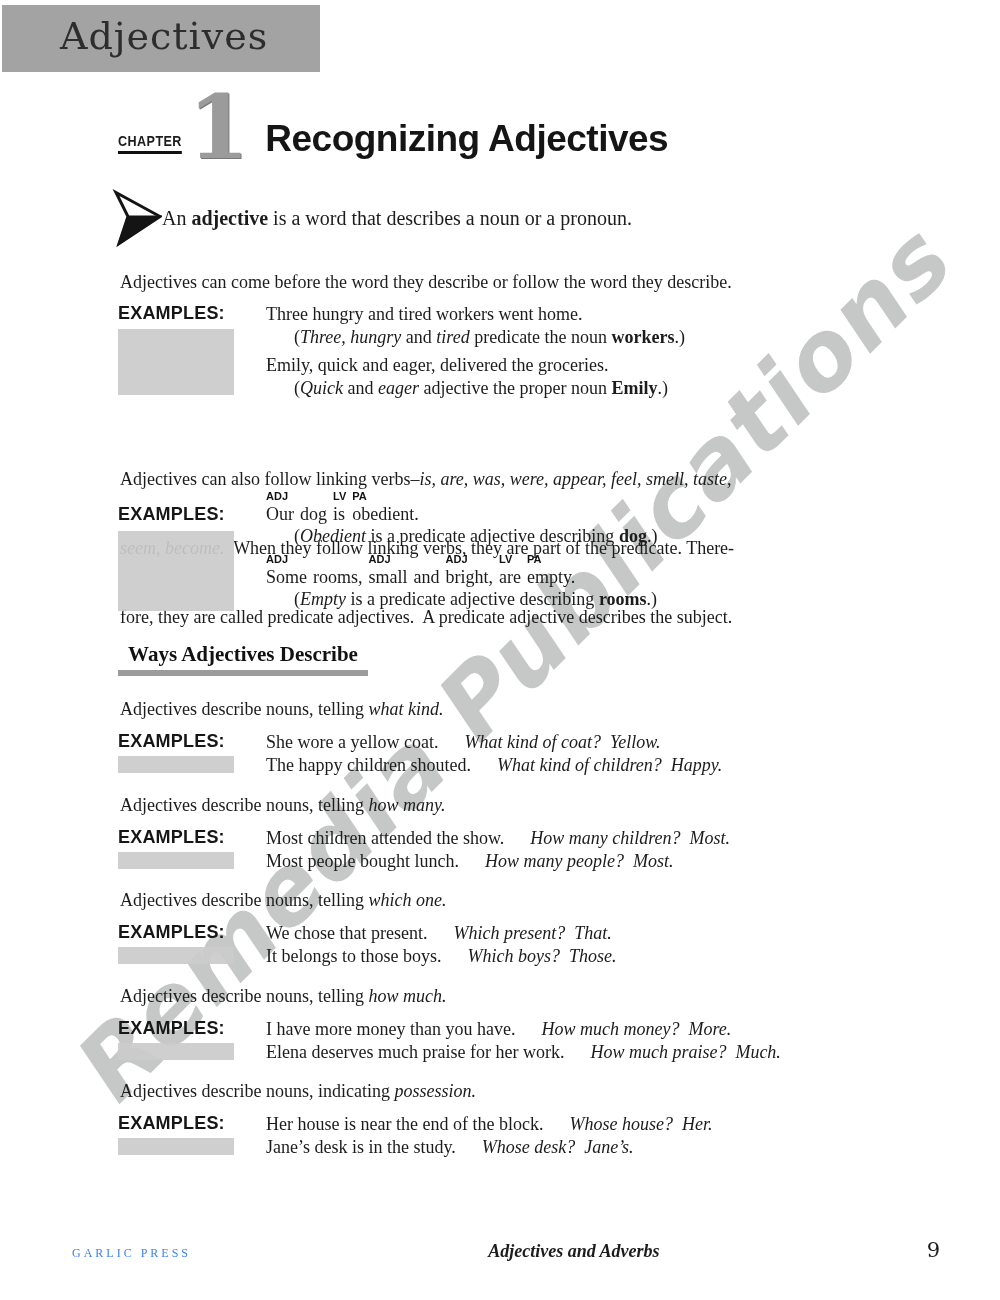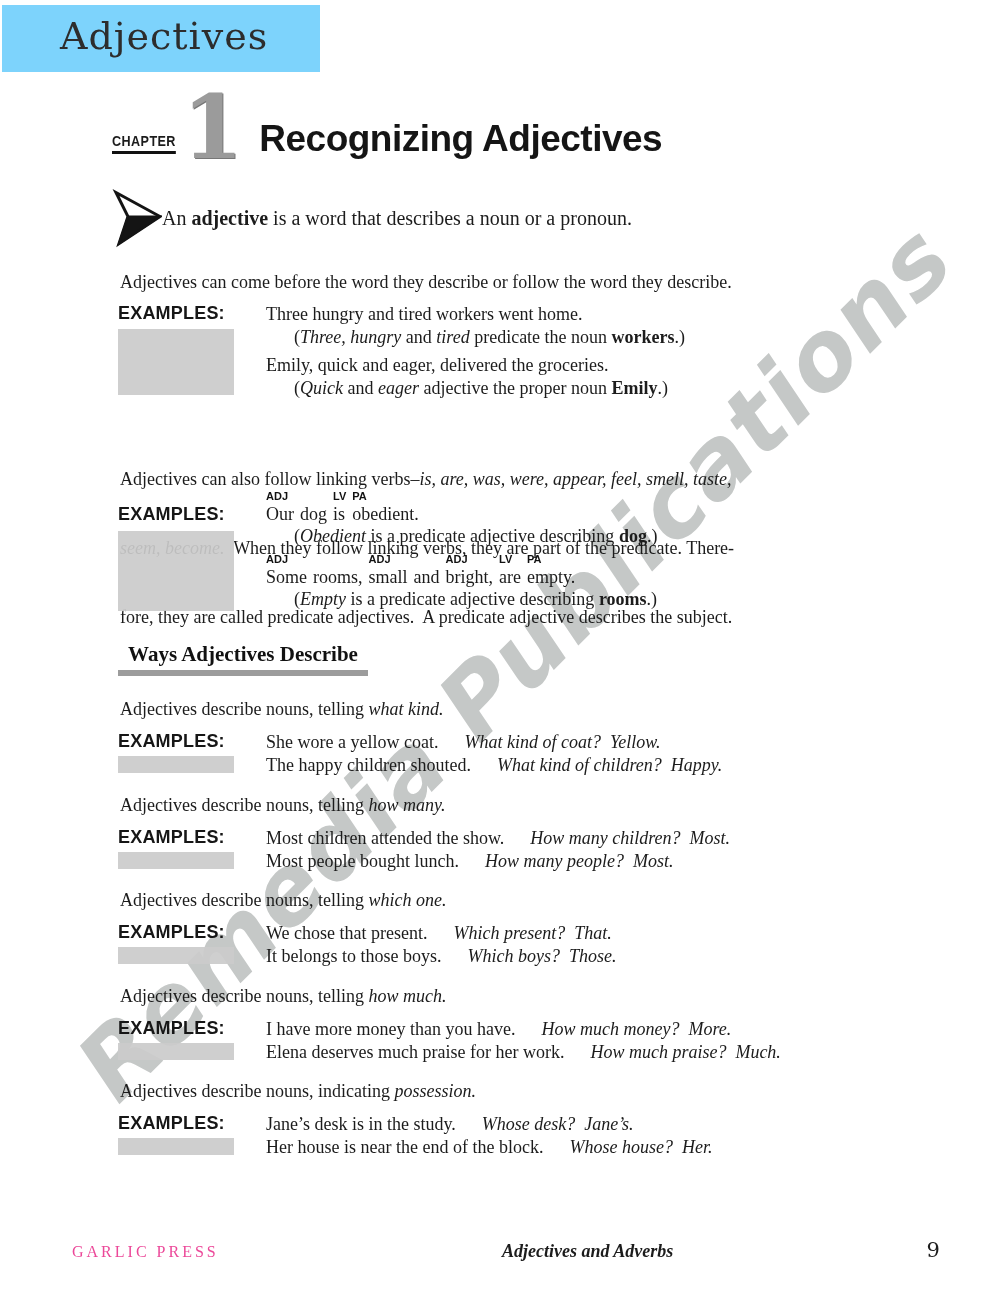--- a/index.html
+++ b/index.html
@@ -11,28 +11,28 @@
   .watermark {
     position:absolute; left:515px; top:662px; z-index:0;
     transform:translate(-50%,-50%) rotate(-45deg);
     font-family:"DejaVu Sans", sans-serif; font-style:italic; font-weight:bold;
     font-size:95px; letter-spacing:2px; color:#c5c8c7; white-space:nowrap;
   }
   .content { position:absolute; inset:0; z-index:1; }
 
   .header-bar {
     position:absolute; left:2px; top:5px; width:318px; height:67px;
-    background:#7dd3fc;
+    background:#a3a3a3;
   }
   .header-bar .tab-title {
     padding:9px 0 0 58px; font-family:"DejaVu Serif", serif;
     font-size:38px; color:#2d2d2d; letter-spacing:1px;
   }
 
-  .chapter-row { position:absolute; left:112px; top:80px; display:flex; align-items:flex-end; height:90px; }
+  .chapter-row { position:absolute; left:118px; top:80px; display:flex; align-items:flex-end; height:90px; }
   .chapter-label {
     font-family:"Liberation Sans", sans-serif; font-weight:bold; font-size:15px;
     letter-spacing:0.5px; border-bottom:3px solid #111; padding-bottom:2px;
     margin-bottom:16px; transform:scaleX(0.84); transform-origin:left bottom;
   }
   .chapter-number {
     font-family:"DejaVu Serif", serif; font-weight:bold; font-size:88px;
     line-height:0.95; color:#9b9b9b; margin-left:-6px;
     text-shadow:1px 1px 0 #777;
   }
@@ -84,21 +84,21 @@
   .way .ex-line { font-size:18px; line-height:23px; white-space:pre; }
   .ex-q { font-style:italic; margin-left:26px; white-space:pre; }
 
   .f-i { font-style:italic; }
   .f-b { font-weight:bold; }
 
   .footer {
     position:absolute; left:72px; top:1238px; width:868px;
     display:flex; justify-content:space-between; align-items:baseline;
   }
-  .publisher { font-size:16px; letter-spacing:3px; color:#ec4899; }
+  .publisher { font-size:12px; letter-spacing:3px; color:#3b82f6; }
   .book-title { font-size:18px; font-weight:bold; font-style:italic; margin-left:30px; }
   .page-number { font-family:"DejaVu Serif", serif; font-size:21px; }
 
   .arrow-icon svg { display:block; }
 </style>
 </head>
 <body>
 
 <div class="page">
   <div class="watermark">Remedia Publications</div>
@@ -267,22 +267,22 @@
     </div>
 
     <div class="way" style="top:1081px">
       <div class="way-intro"><span>Adjectives describe nouns, indicating </span><span class="f-i">possession.</span></div>
       <div class="ex-grid">
         <div class="left-col">
           <div class="examples-label">EXAMPLES:</div>
           <div class="gray-bar"></div>
         </div>
         <div class="right-col">
+          <div class="ex-line"><span>Her house is near the end of the block.</span><span class="ex-q">Whose house?  Her.</span></div>
           <div class="ex-line"><span>Jane’s desk is in the study.</span><span class="ex-q">Whose desk?  Jane’s.</span></div>
-          <div class="ex-line"><span>Her house is near the end of the block.</span><span class="ex-q">Whose house?  Her.</span></div>
         </div>
       </div>
     </div>
 
     <div class="footer">
       <span class="publisher">GARLIC PRESS</span>
       <span class="book-title">Adjectives and Adverbs</span>
       <span class="page-number">9</span>
     </div>
 

